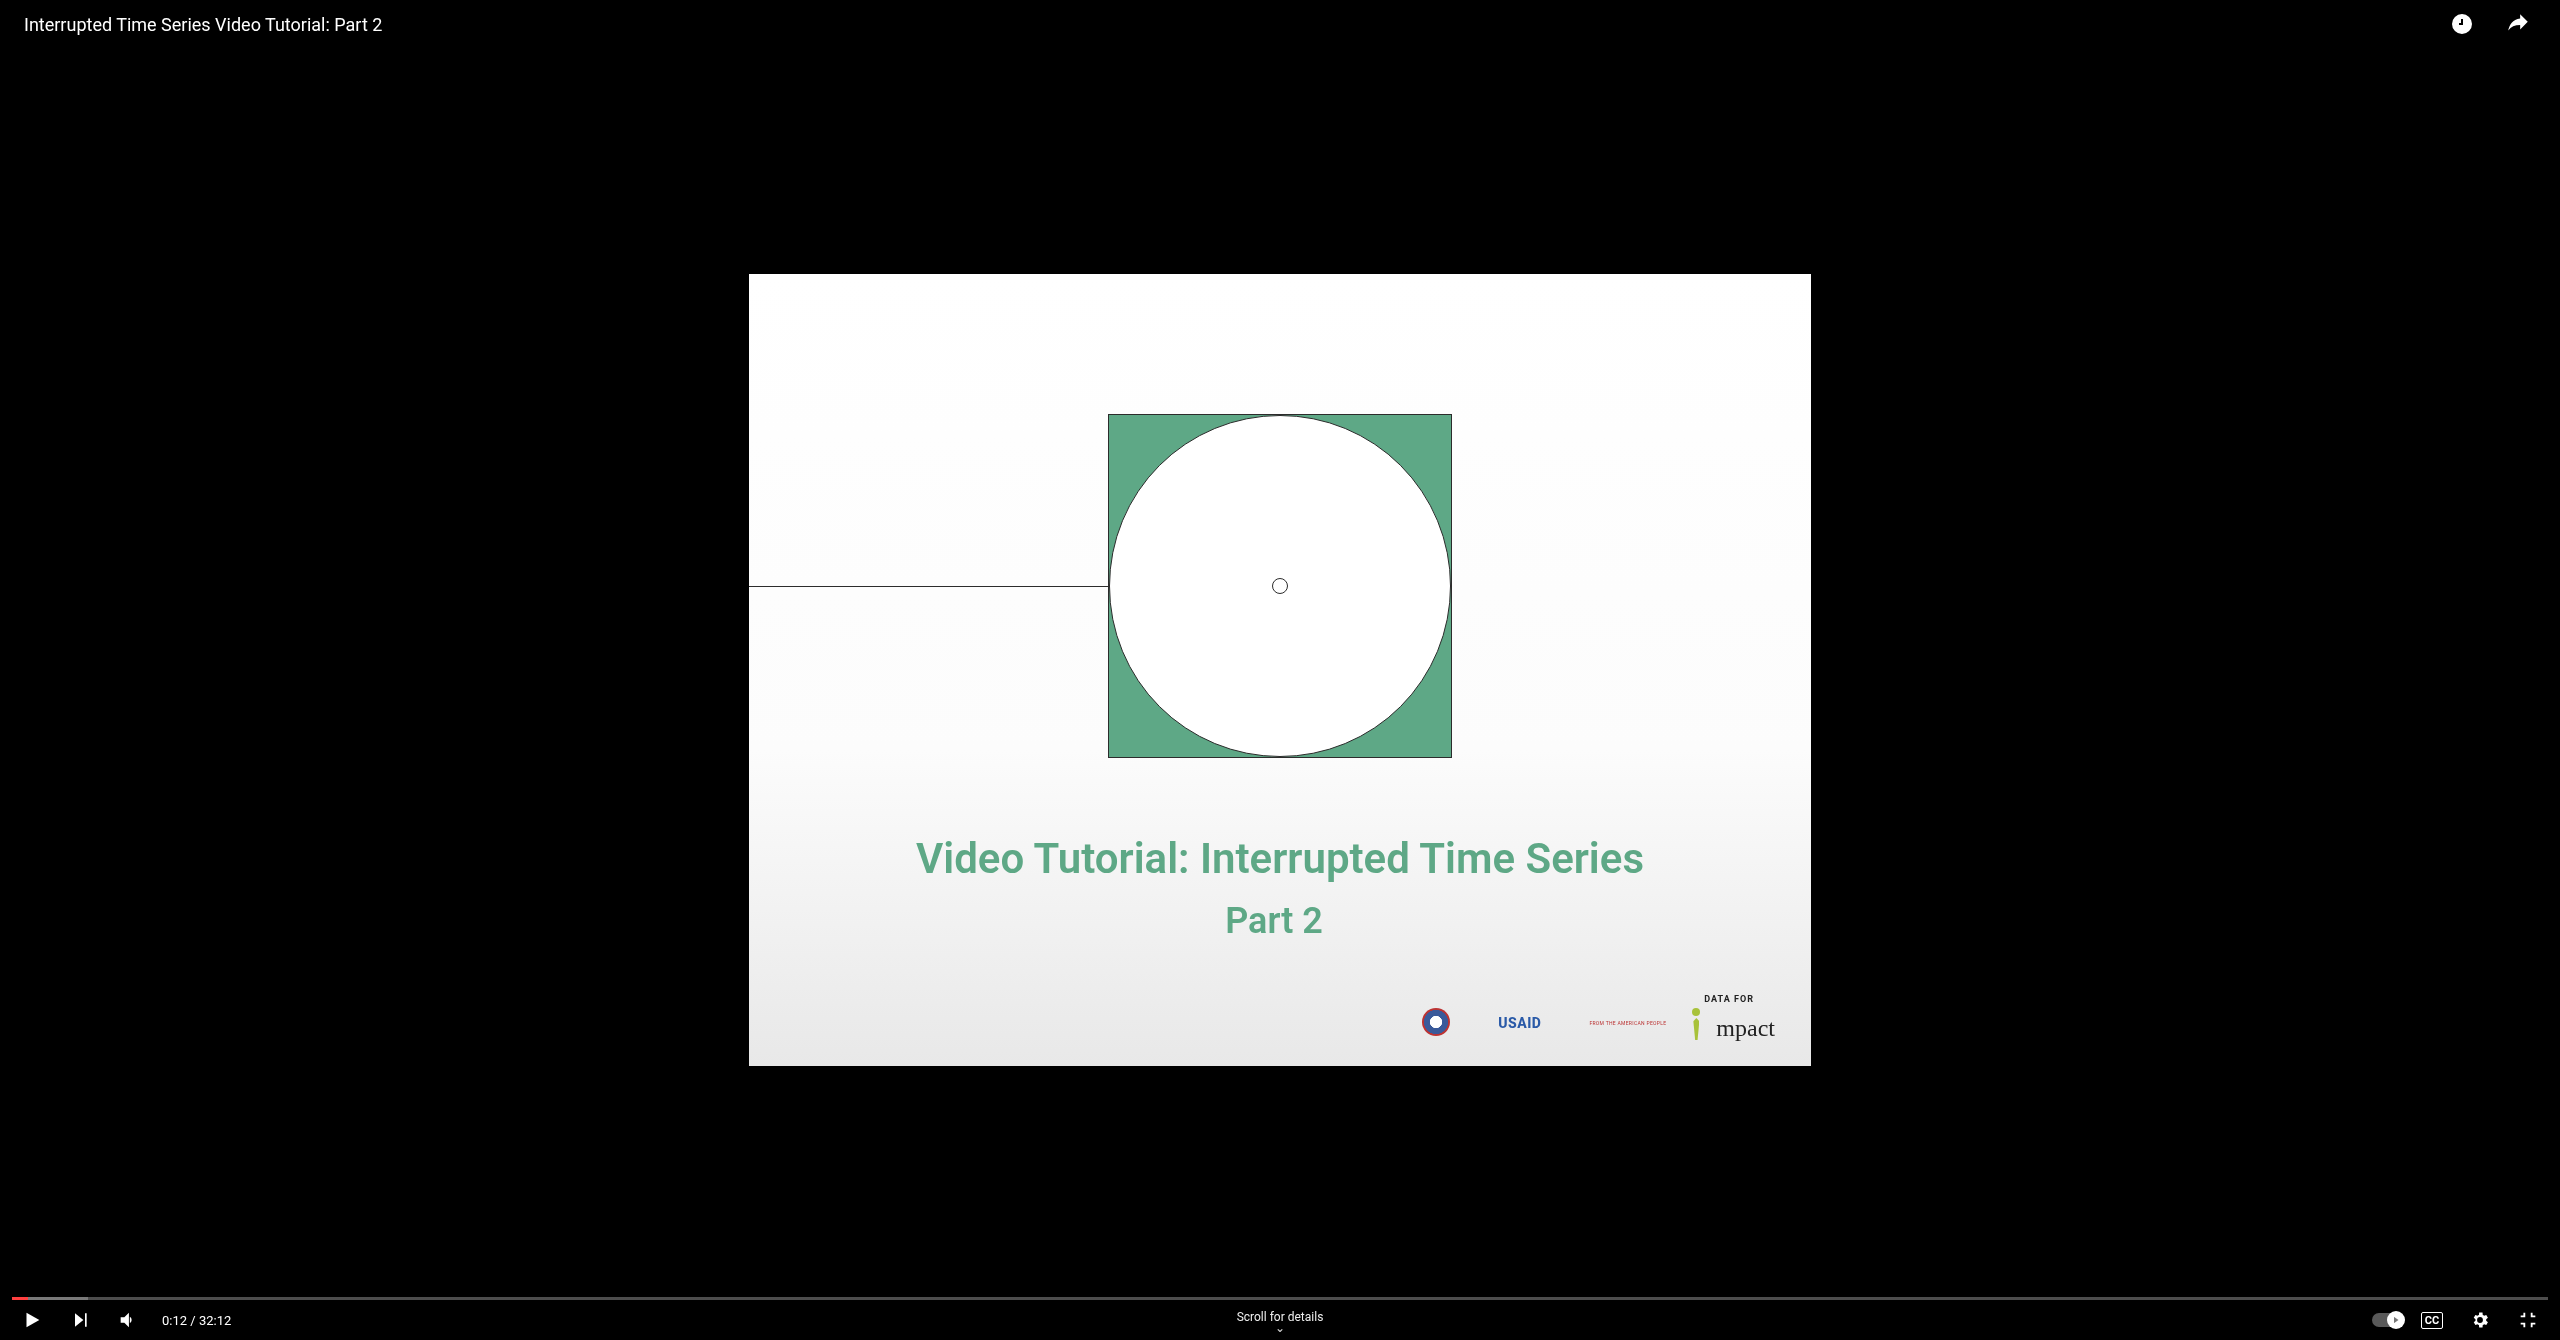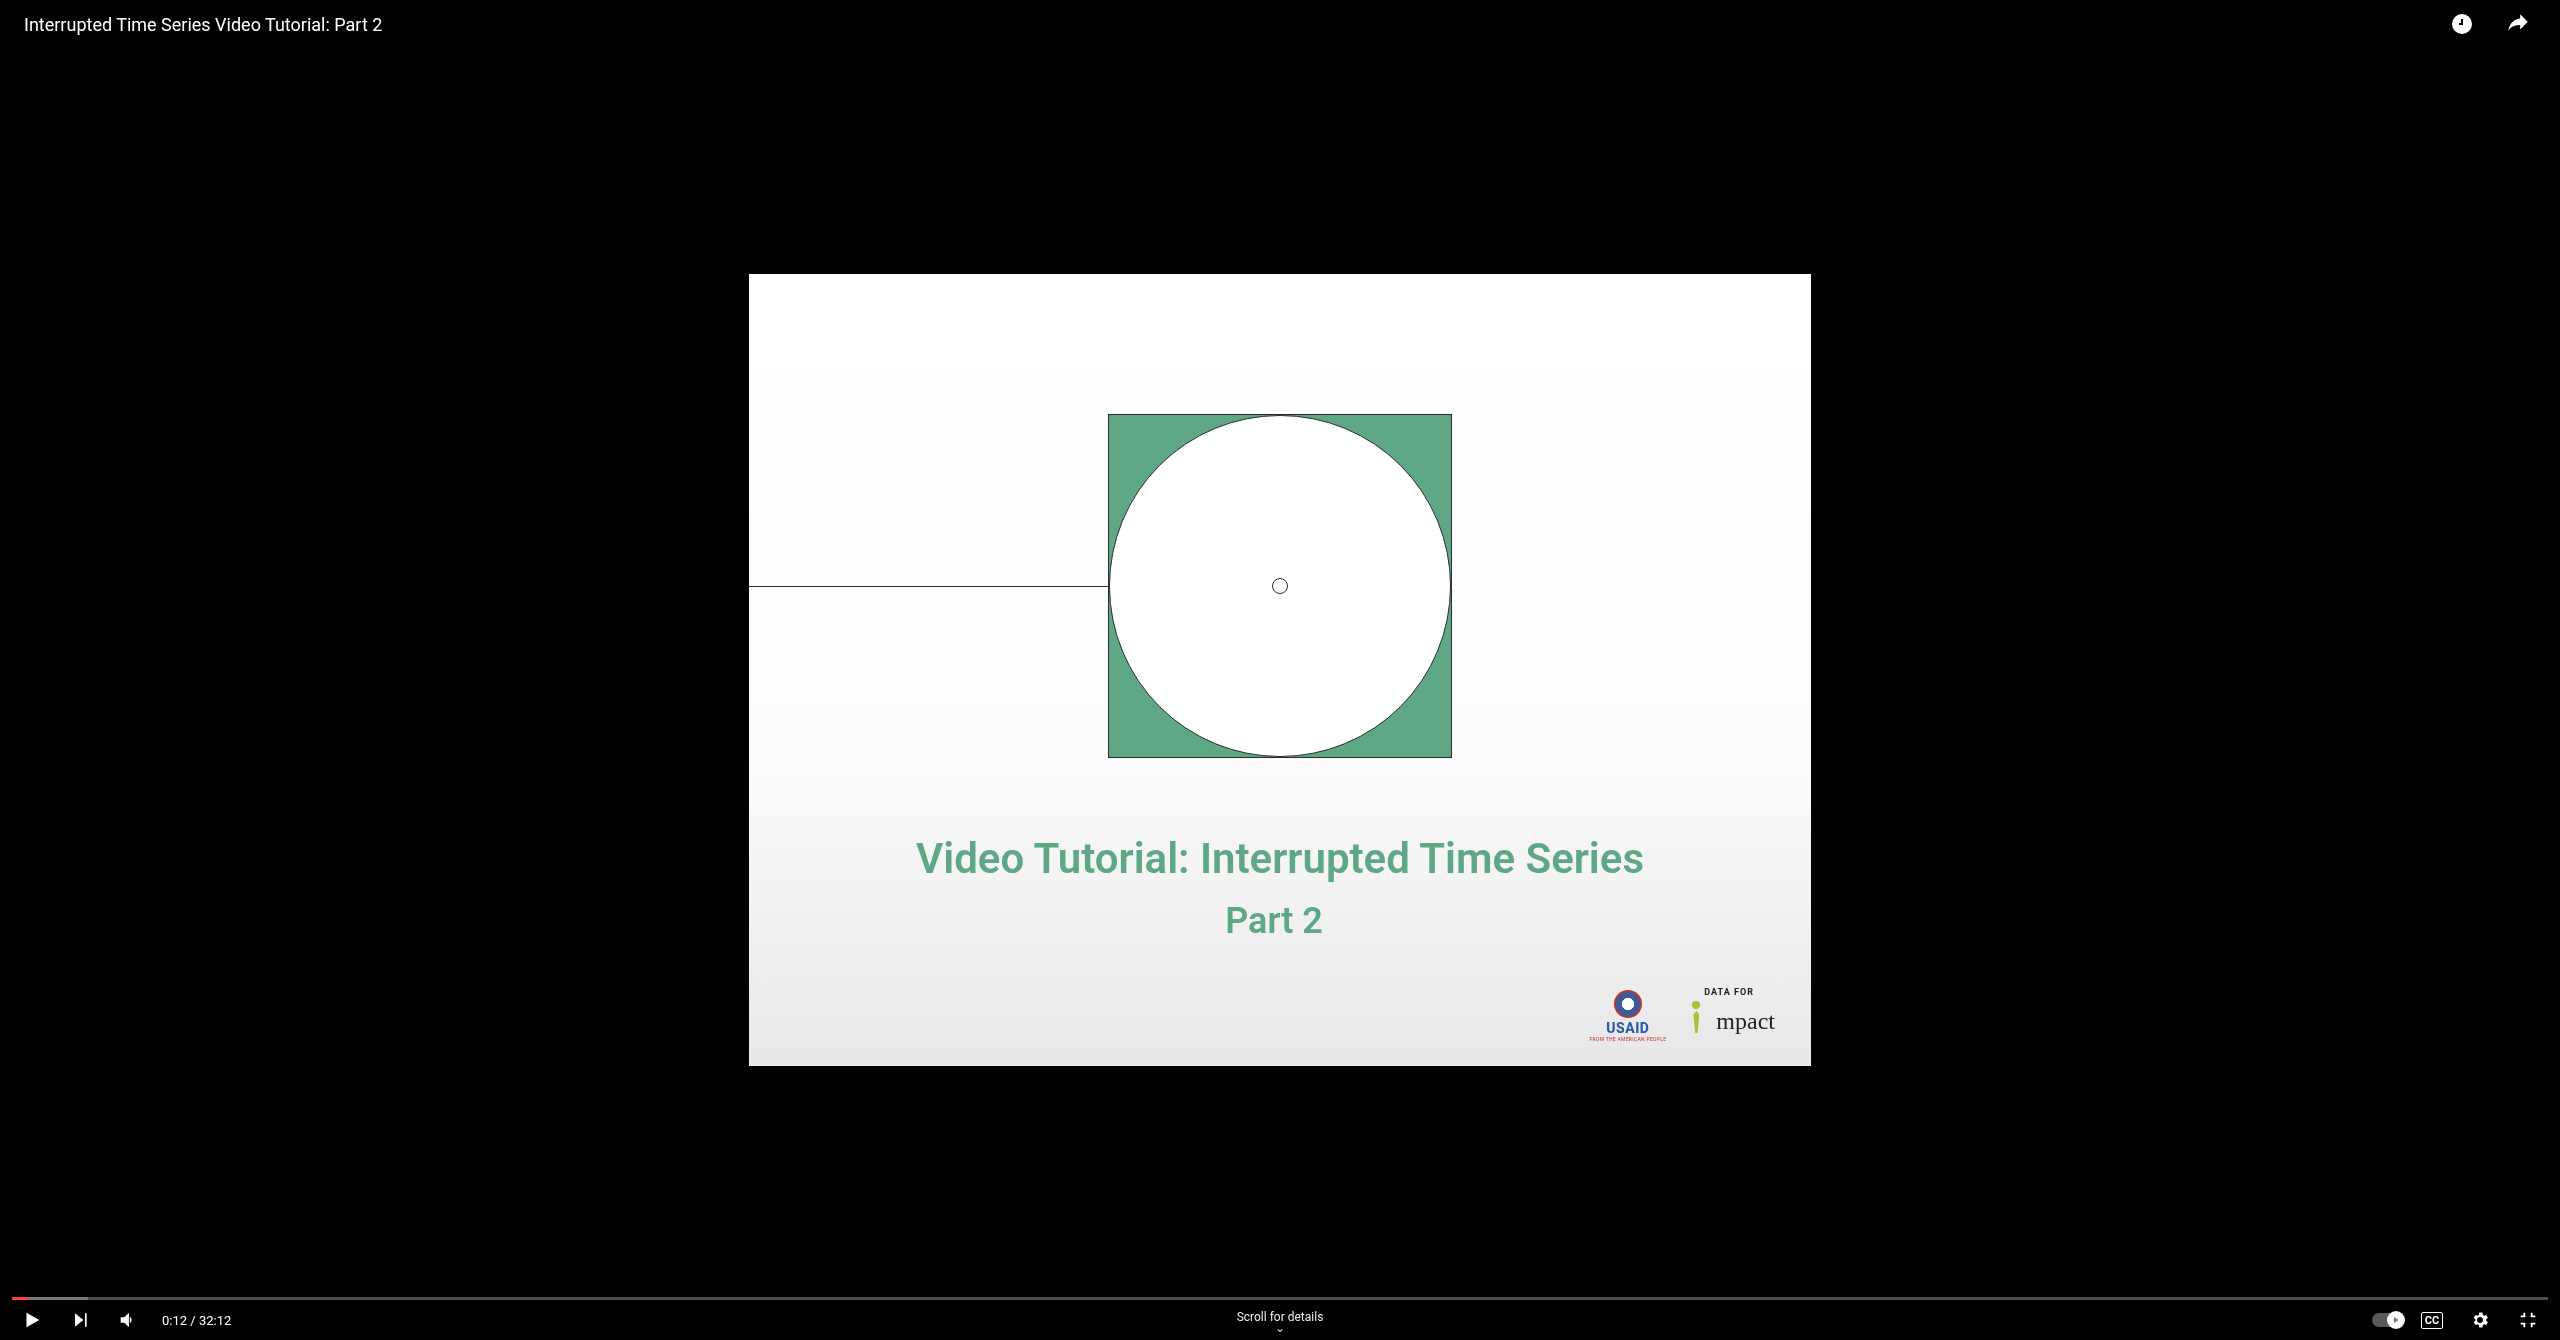--- a/index.html
+++ b/index.html
@@ -84,21 +84,21 @@
   }
   
   .logo-group {
     position: absolute;
     right: 36px;
     bottom: 24px;
     display: flex;
     align-items: center;
     gap: 24px;
   }
-  .logo-usaid { display: flex; flex-direction: column; align-items: center; }
+  .logo-usaid { display: flex; flex-direction: row; align-items: center; gap: 48px; }
   .usaid-seal { width: 28px; height: 28px; border-radius: 50%; background: radial-gradient(circle, #fff 30%, #3a5a9a 32%, #3a5a9a 60%, #b33 62%); margin-bottom: 2px; }
   .usaid-text { font-size: 14px; font-weight: 800; color: #2a5aa8; letter-spacing: 0.5px; }
   .usaid-sub { font-size: 5px; color: #b33; letter-spacing: 0.3px; }
   .logo-d4i { display: flex; align-items: center; gap: 16px; }
   .d4i-mark { display:inline-block; width:10px; height:28px; position:relative; }
   .d4i-mark::before { content:""; position:absolute; top:-6px; left:2px; width:8px; height:8px; background:#a8c23a; border-radius:50%; }
   .d4i-mark::after { content:""; position:absolute; top:4px; left:3px; width:6px; height:22px; background:#a8c23a; clip-path: polygon(50% 0, 100% 15%, 70% 100%, 30% 100%, 0 15%); }
   .d4i-impact { font-family: Georgia, serif; font-size: 24px; color: #222; }
   .d4i-datafor { font-size: 9px; color: #222; letter-spacing: 1px; font-weight:700; position:absolute; top:-10px; left:14px; white-space:nowrap;}
   .logo-d4i-wrap { position:relative; padding-top:10px;}

